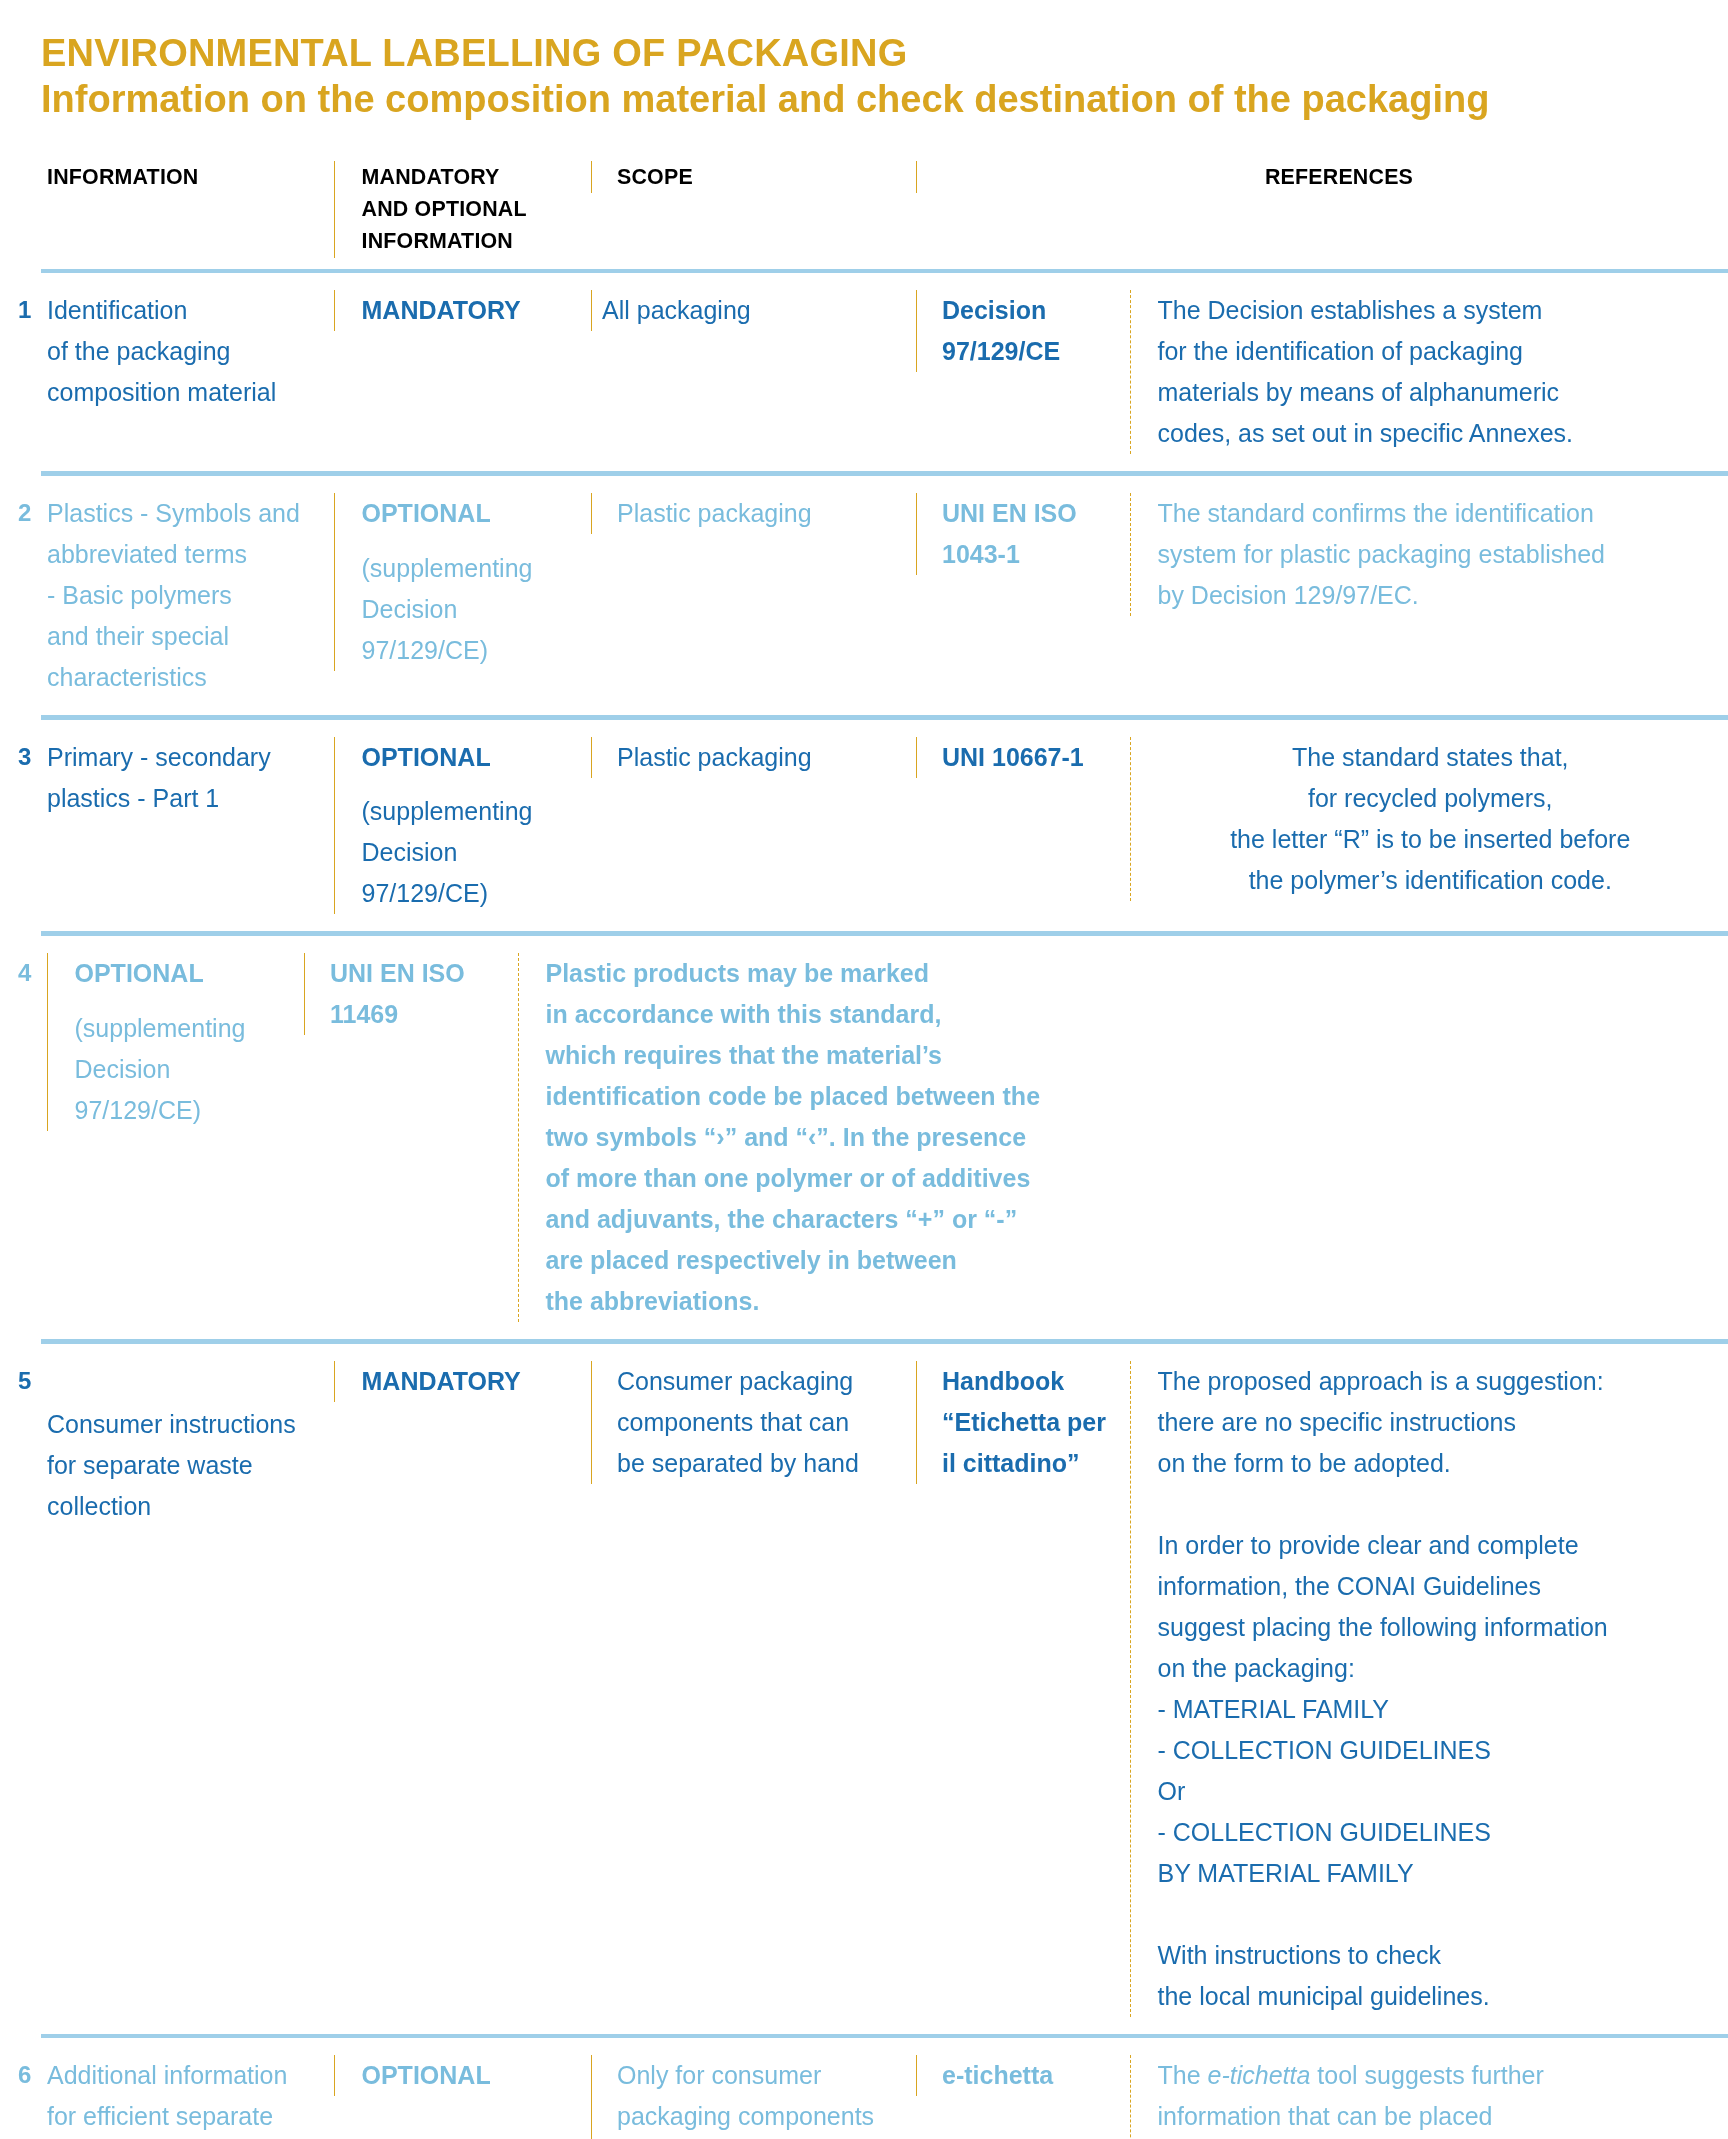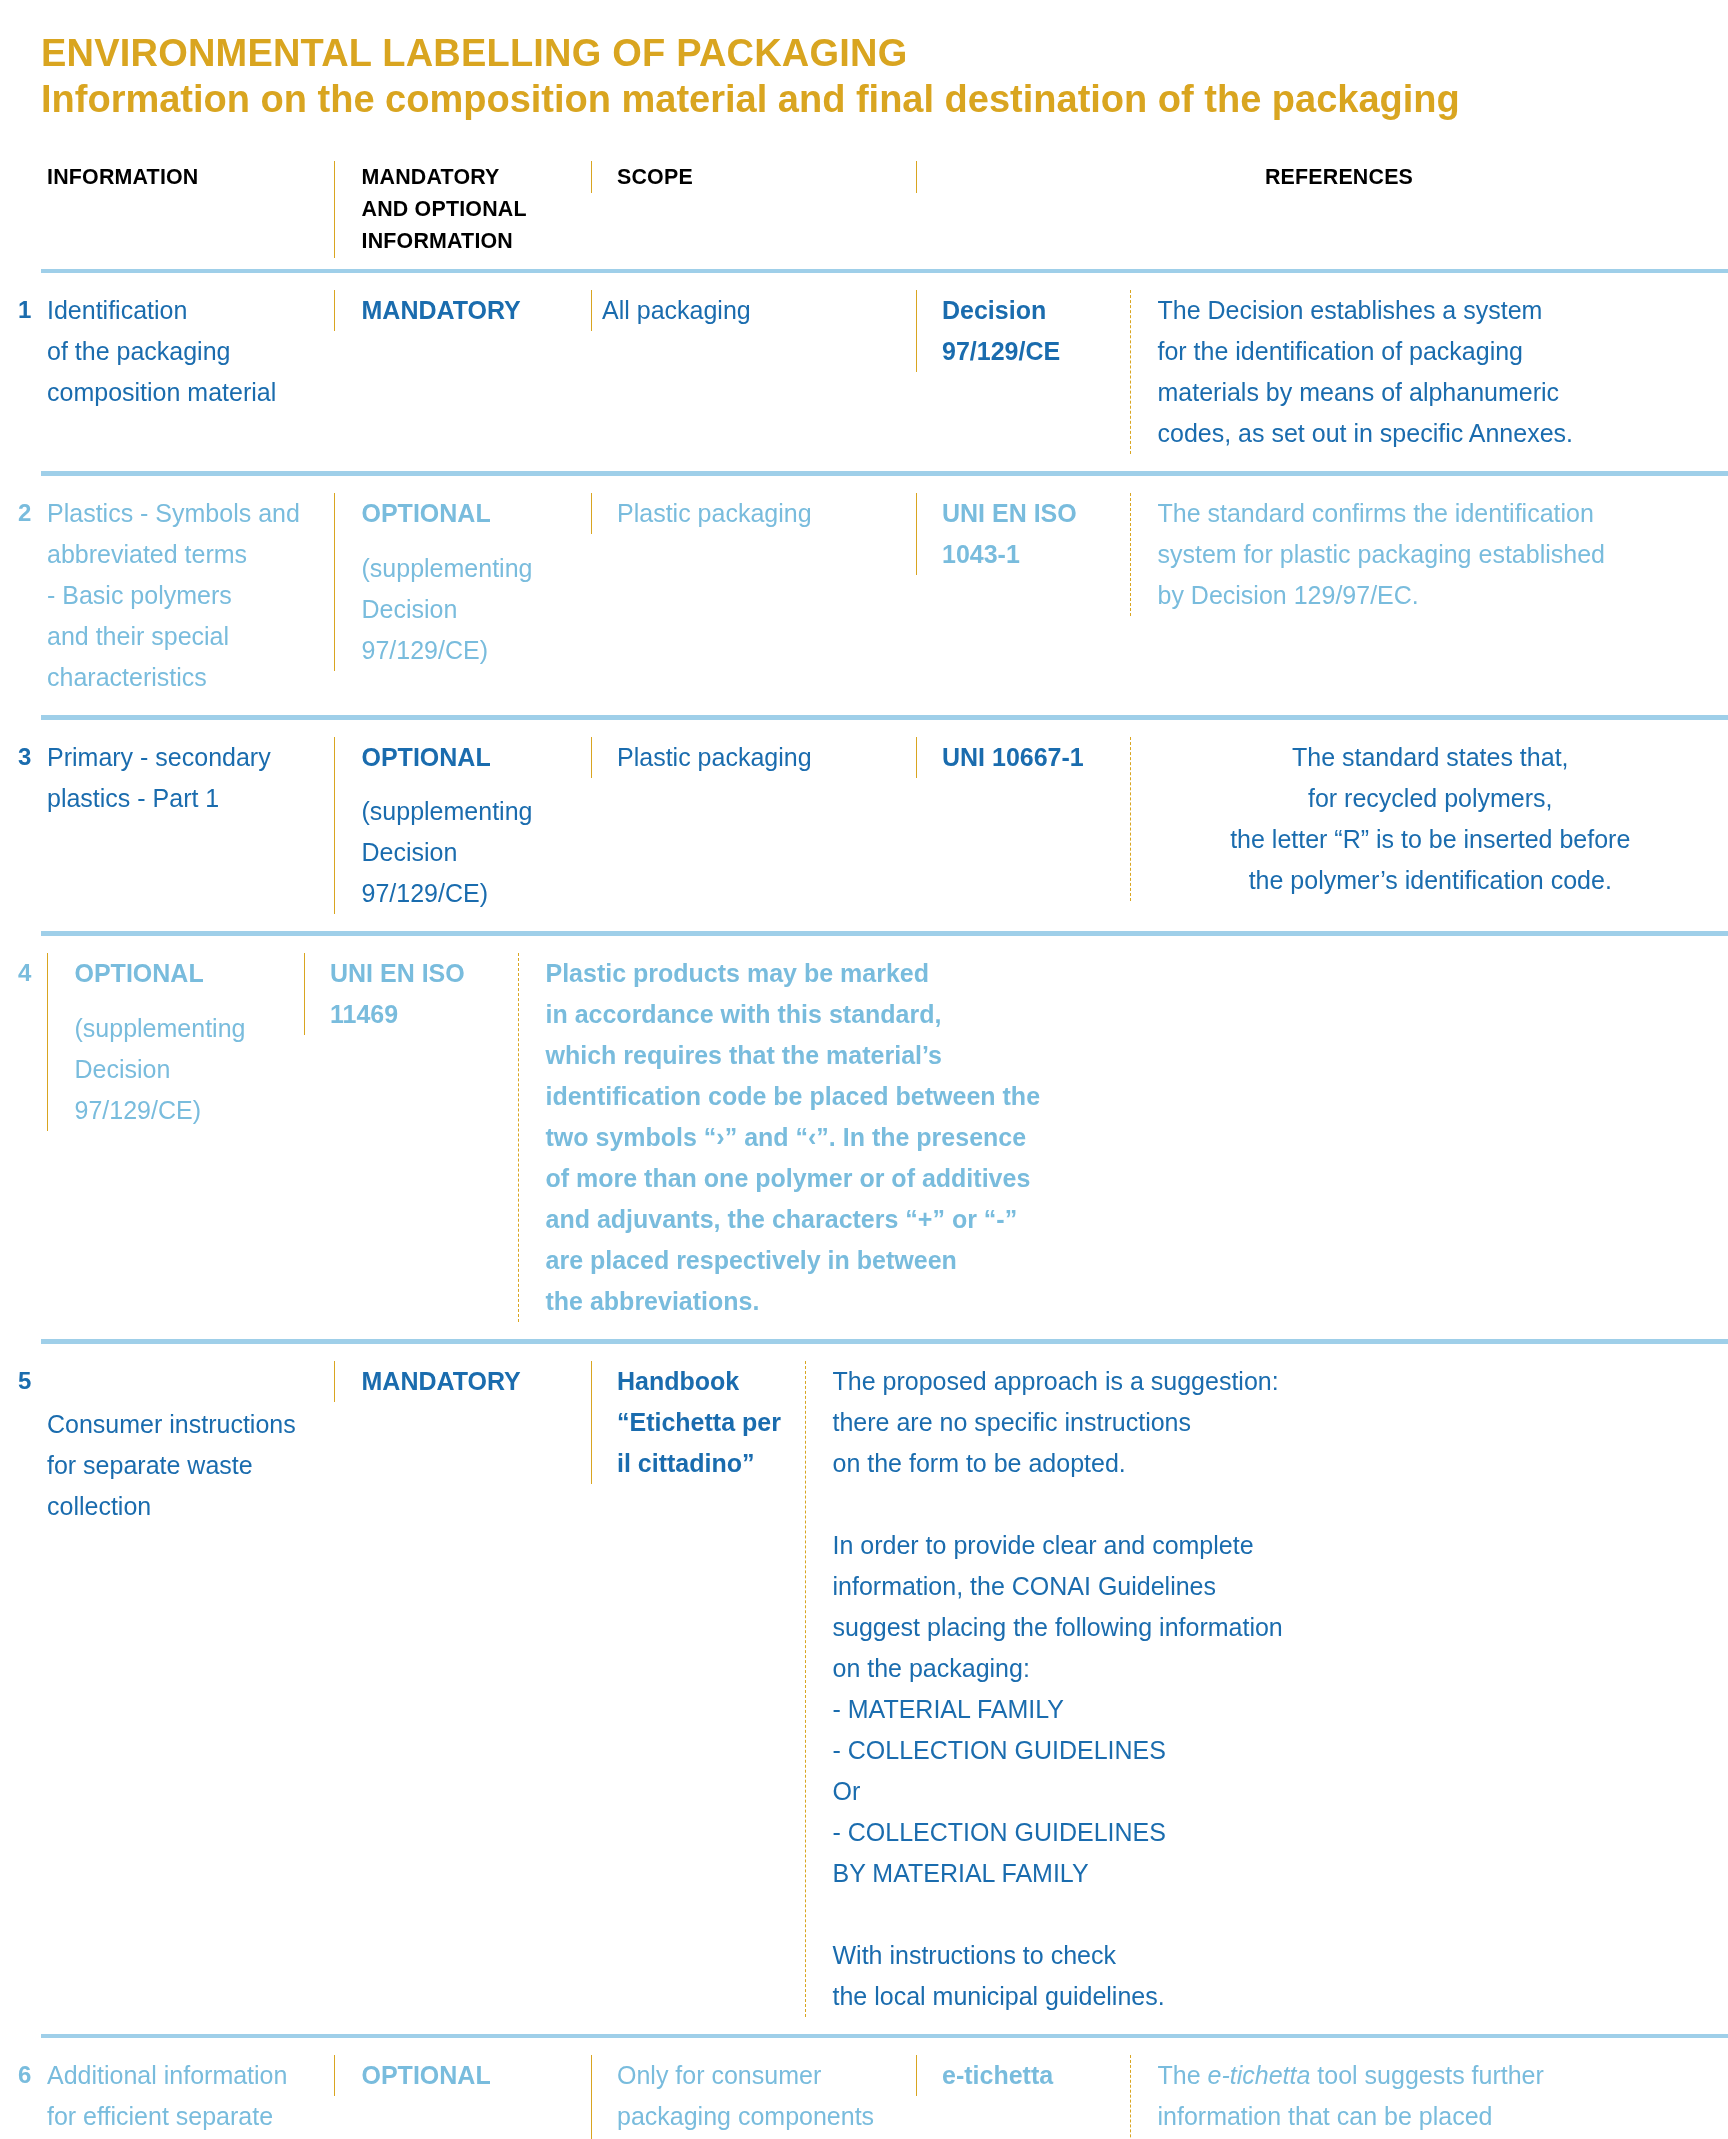--- a/index.html
+++ b/index.html
@@ -128,21 +128,21 @@
   .rowbody{padding-top:17px;padding-bottom:17px;}
   .it{font-style:italic;}
 </style>
 </head>
 <body>
 
 <div class="page">
 
   <div class="title-block">
     <div class="title-main">ENVIRONMENTAL LABELLING OF PACKAGING</div>
-    <div class="title-sub">Information on the composition material and final destination of the packaging</div>
+    <div class="title-sub">Information on the composition material and check destination of the packaging</div>
   </div>
 
   <div class="tbl">
 
     <div class="hdr">
       <div class="c c-num"></div>
       <div class="c c-info hdrcell" style="white-space:pre-line;">INFORMATION</div>
       <div class="c c-mand hdrcell" style="white-space:pre-line;">MANDATORY
 AND OPTIONAL
 INFORMATION</div>
@@ -217,20 +217,23 @@
 are placed respectively in between
 the abbreviations.</div>
         </div>
         <div class="hrule"></div>
         <div class="row rowbody">
           <div class="c c-num dark" style="white-space: pre-line;">5</div>
           <div class="c c-info dark" style="white-space: pre-line; margin-top: 43px;">Consumer instructions
 for separate waste
 collection</div>
           <div class="c c-mand dark" style="white-space: pre-line;"><div class="bold" style="white-space: pre-line;">MANDATORY</div></div>
+          <div class="c c-scope dark" style="white-space: pre-line;">Consumer packaging
+components that can
+be separated by hand</div>
           <div class="c c-ref dark bold" style="white-space: pre-line;">Handbook
 “Etichetta per
 il cittadino”</div>
           <div class="c c-desc dark" style="white-space: pre-line;">The proposed approach is a suggestion:
 there are no specific instructions
 on the form to be adopted.
 
 In order to provide clear and complete
 information, the CONAI Guidelines
 suggest placing the following information

